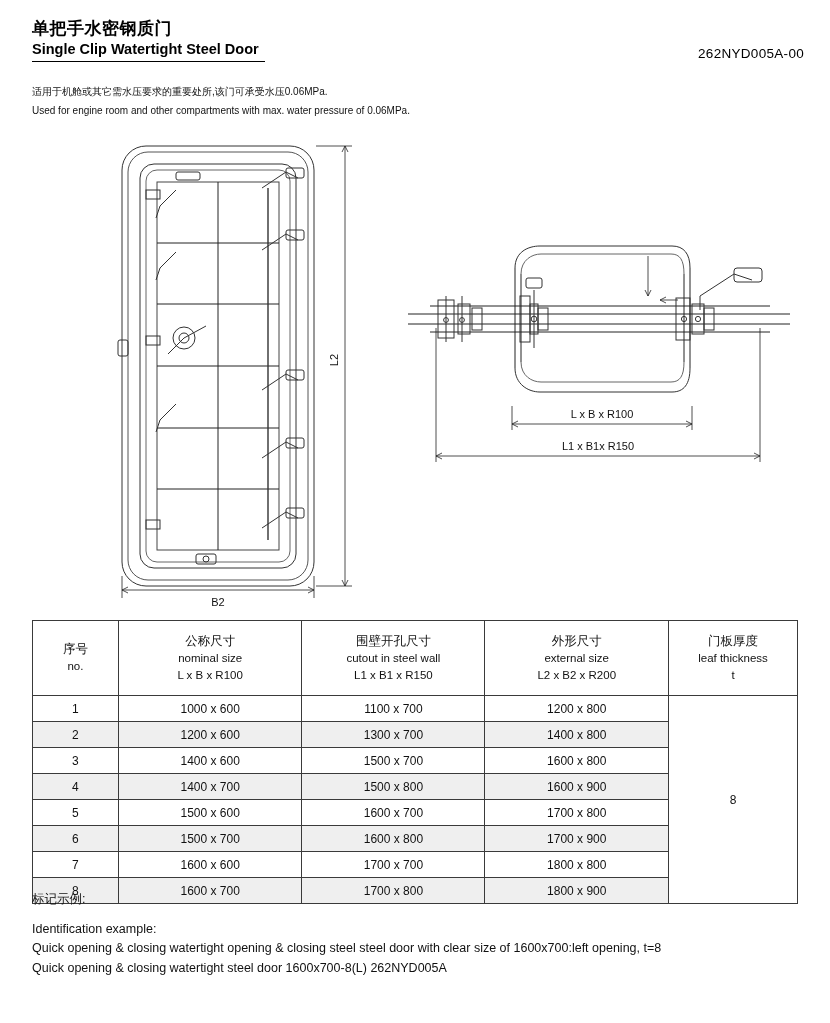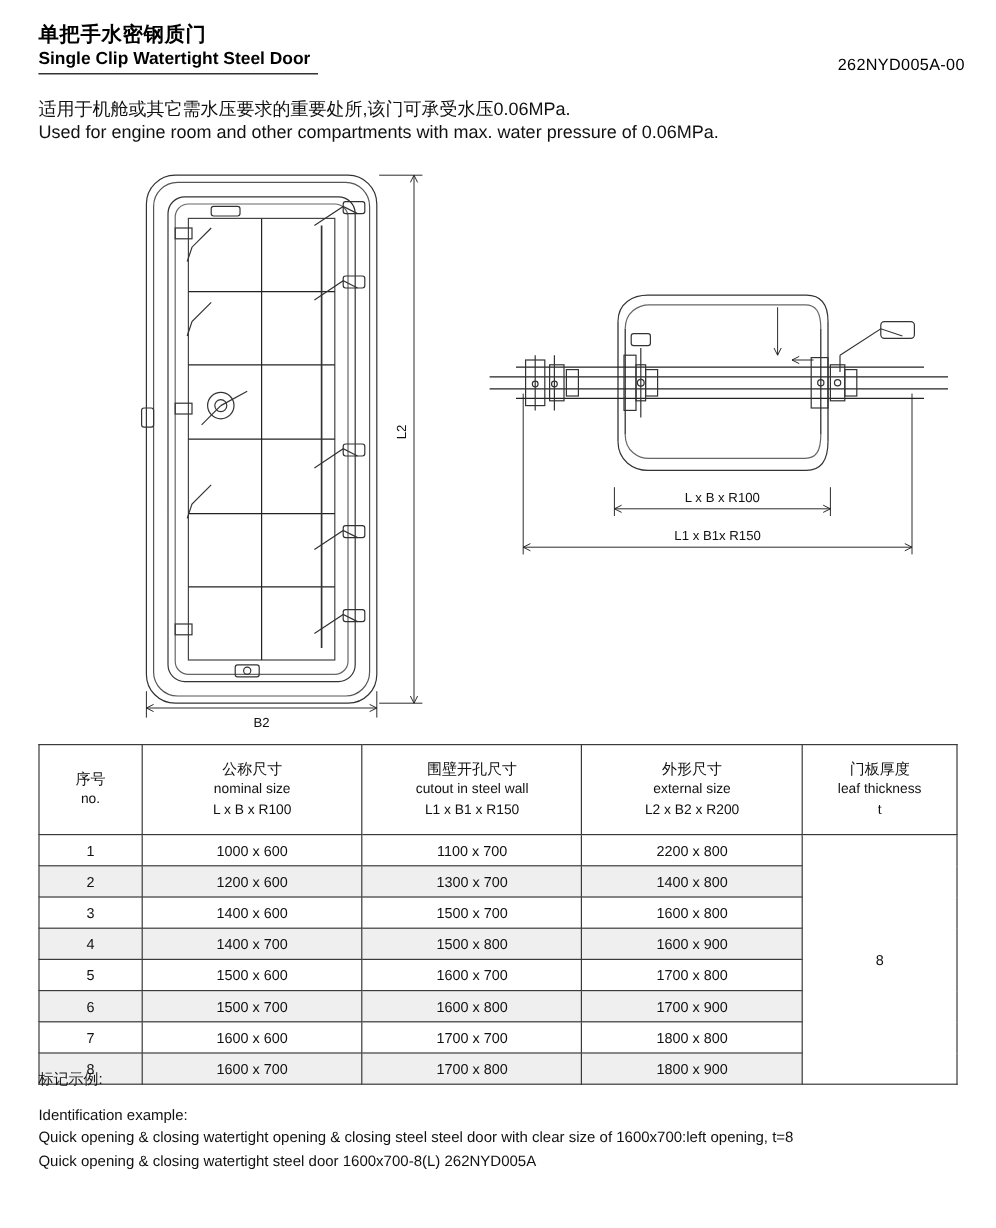--- a/index.html
+++ b/index.html
@@ -54,21 +54,21 @@
     right: 0;
     top: 28px;
     font-size: 13.5px;
     letter-spacing: 0.3px;
     color: #000;
   }
   .desc {
     position: absolute;
     left: 32px;
     top: 82px;
-    font-size: 15px;
+    font-size: 10px;
     line-height: 19px;
     color: #111;
   }
   .desc div { white-space: nowrap; }
 
   
   .drawing {
     position: absolute;
     left: 0;
     top: 128px;
@@ -341,21 +341,21 @@
             <div class="en">leaf thickness</div>
             <div class="code">t</div>
           </th>
         </tr>
       </thead>
       <tbody>
         <tr>
           <td>1</td>
           <td>1000 x 600</td>
           <td>1100 x 700</td>
-          <td>2200 x 800</td>
+          <td>1200 x 800</td>
           <td class="thickness" rowspan="8">8</td>
         </tr>
         <tr class="alt">
           <td>2</td>
           <td>1200 x 600</td>
           <td>1300 x 700</td>
           <td>1400 x 800</td>
         </tr>
         <tr>
           <td>3</td>

